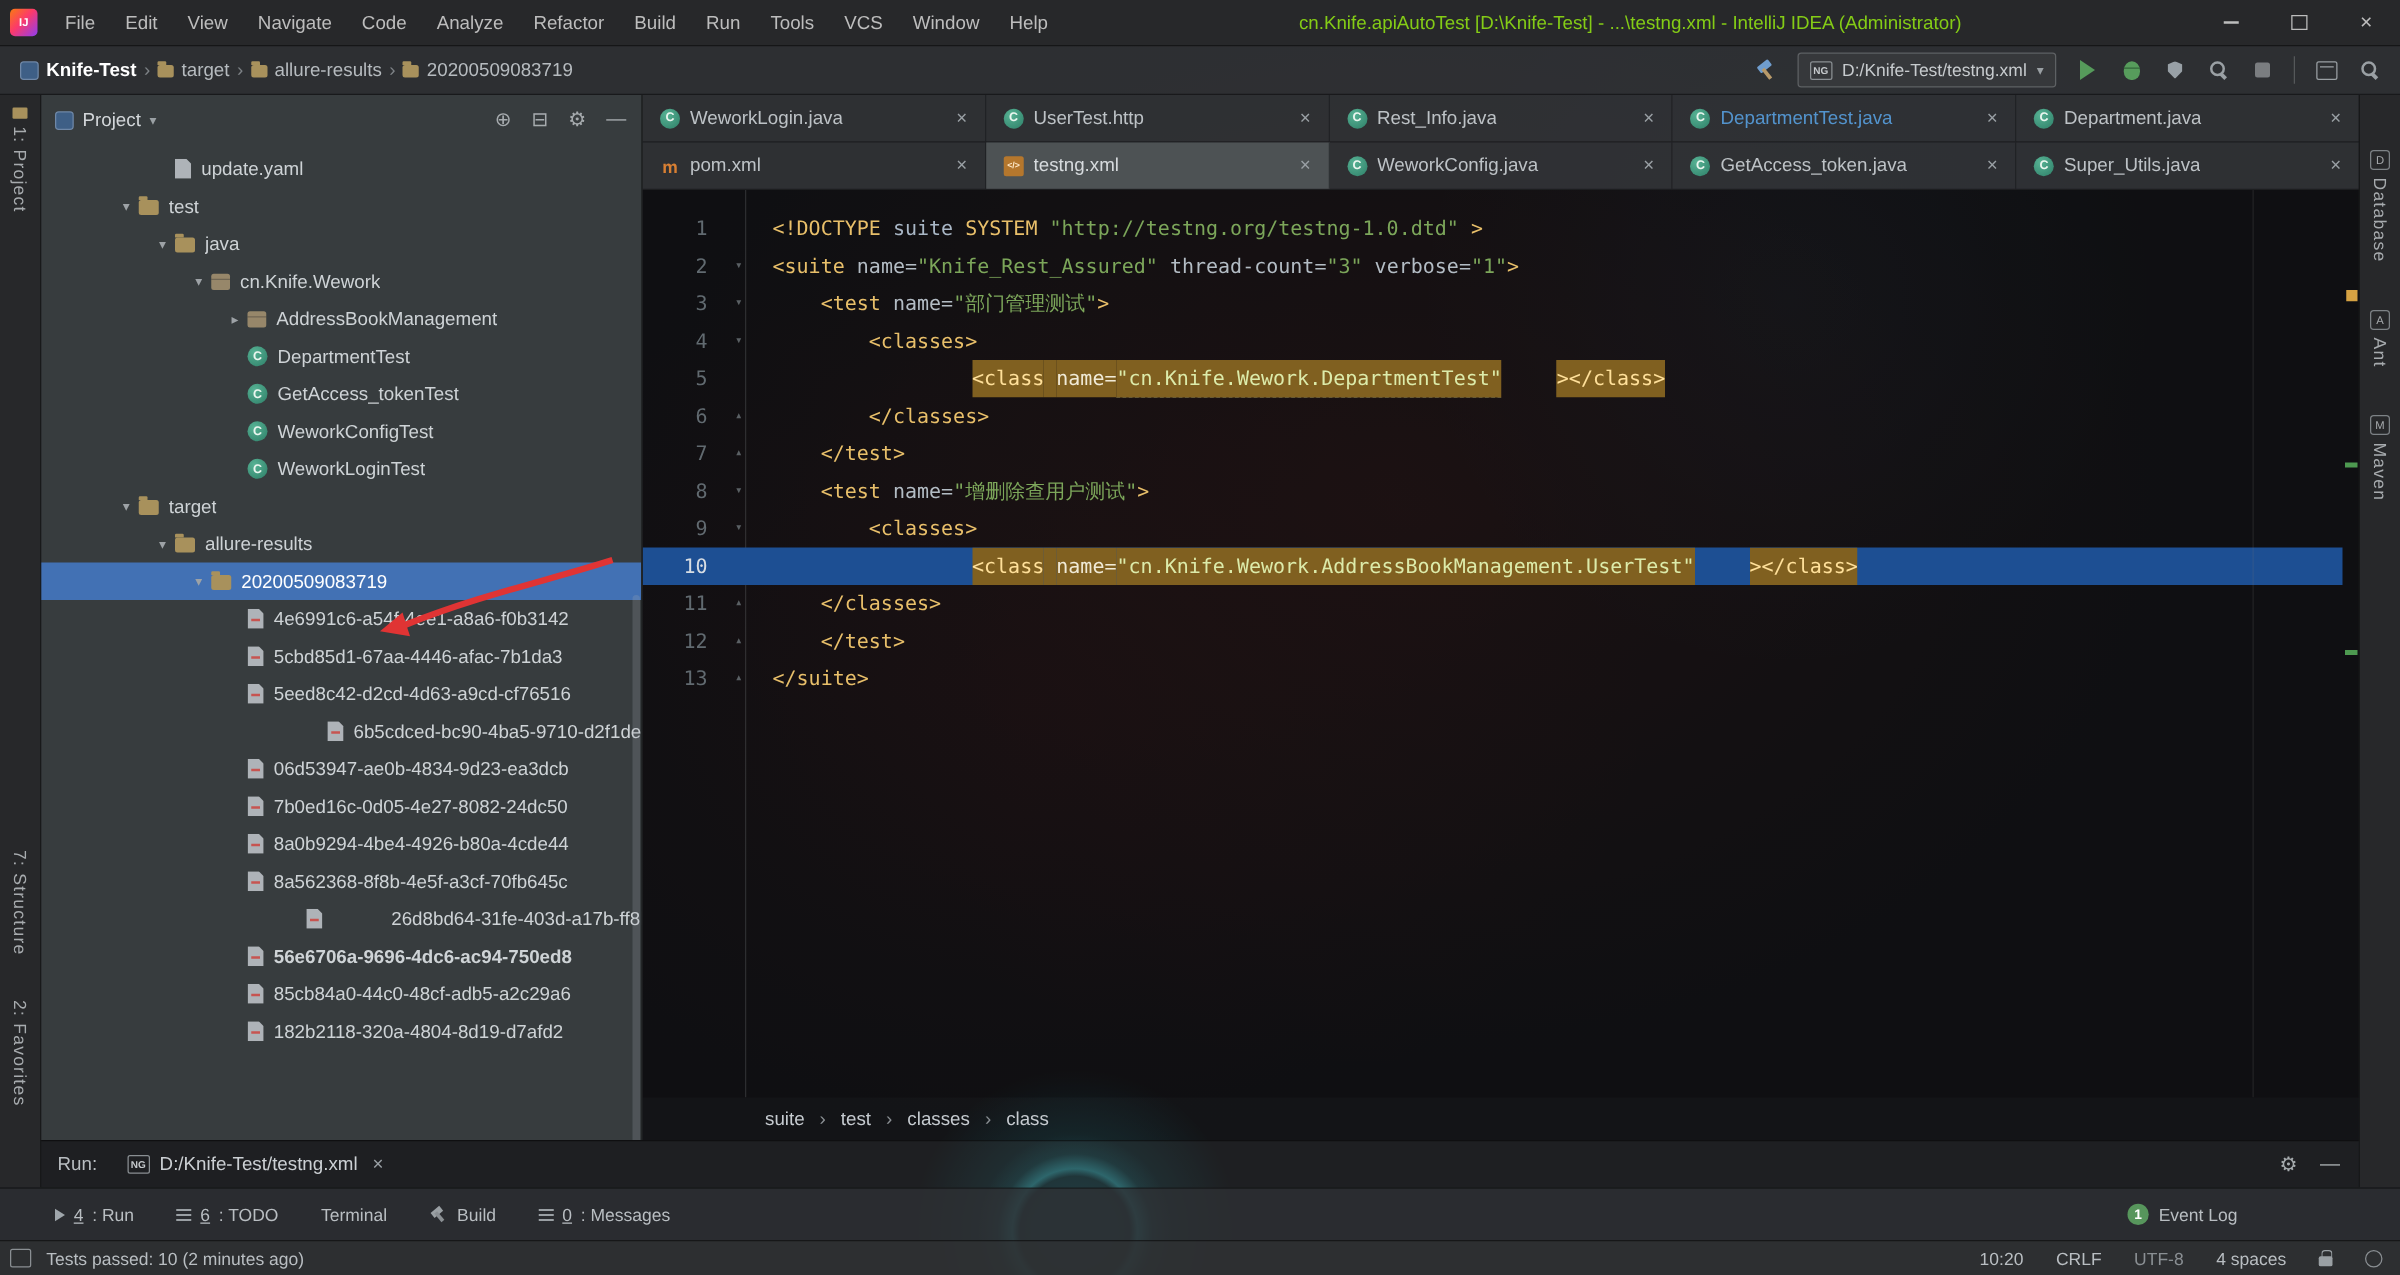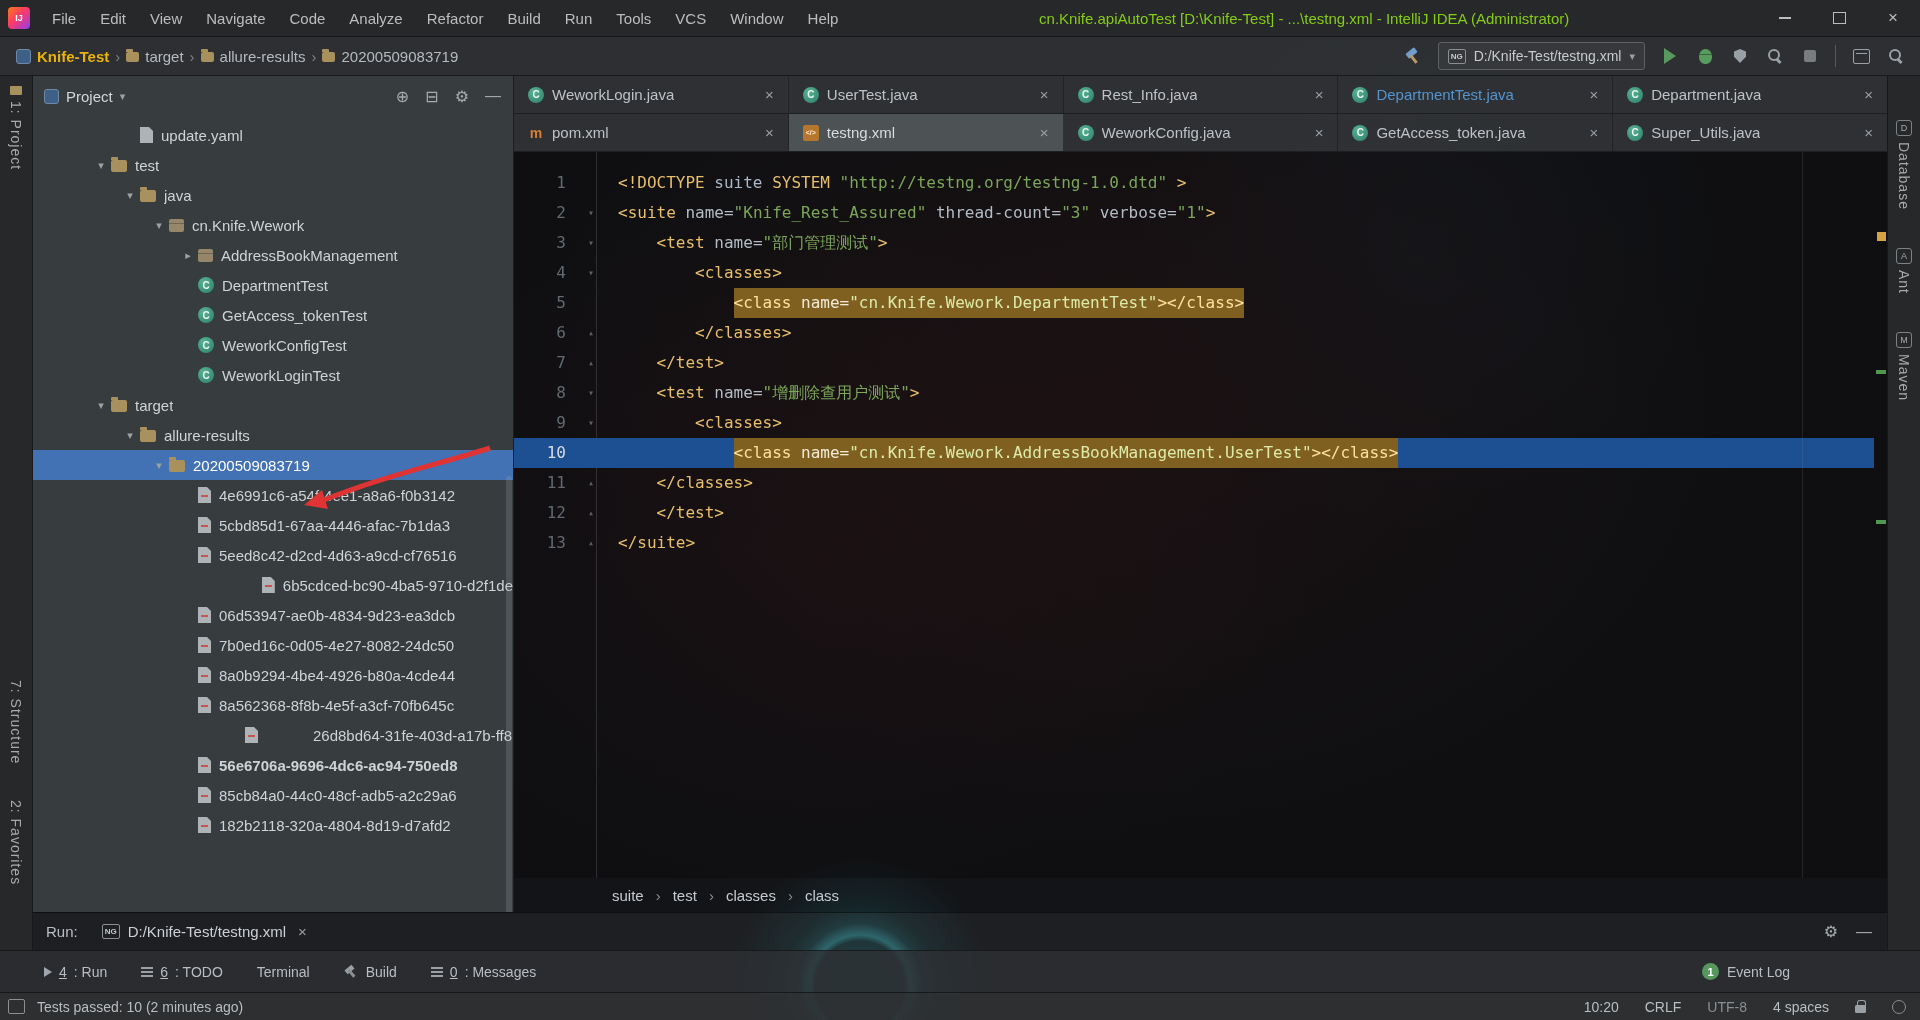--- a/index.html
+++ b/index.html
@@ -23,21 +23,21 @@
   .win-controls{display:flex;flex:0 0 auto;}
   .win-btn{width:54px;height:36px;display:flex;align-items:center;justify-content:center;color:#bdbdbd;font-size:17px;}
   .glyph-min{width:12px;height:0;border-bottom:2px solid #bdbdbd;}
   .glyph-max{width:11px;height:10px;border:1.5px solid #bdbdbd;}
   
   .toolbar{position:absolute;top:37px;left:0;right:0;height:39px;background:rgba(48,50,53,0.92);
     display:flex;align-items:center;border-bottom:1px solid rgba(0,0,0,0.45);box-sizing:border-box;}
   .nav-crumbs{display:flex;align-items:center;gap:6px;padding-left:16px;font-size:15px;}
   .crumb{display:flex;align-items:center;gap:6px;color:#b6bbbf;}
   .crumb-sep{color:#7d8286;font-size:15px;}
-  .crumb-label.root{font-weight:bold;color:#eab308;}
+  .crumb-label.root{font-weight:bold;color:#ffffff;}
   .toolbar-right{margin-left:auto;display:flex;align-items:center;gap:15px;padding-right:14px;}
   .runcfg{display:flex;align-items:center;gap:8px;height:26px;padding:0 9px;border:1px solid #5e6164;border-radius:3px;
     background:rgba(62,64,66,0.55);color:#c7cbce;font-size:14px;}
   .runcfg .caret{color:#9aa0a4;font-size:11px;}
   .tb-sep{width:1px;height:22px;background:#55585a;}
   .tbi{width:20px;height:20px;display:flex;align-items:center;justify-content:center;position:relative;}
   .ic-play-tri{width:0;height:0;border-left:12px solid #569a5b;border-top:8px solid transparent;border-bottom:8px solid transparent;}
   .ic-bug{width:13px;height:15px;border-radius:50% 50% 45% 45%;background:#579c5c;position:relative;}
   .ic-bug::before{content:"";position:absolute;left:0;right:0;top:5px;height:1.5px;background:#33663a;}
   .ic-shield{width:12px;height:14px;background:#98a0a6;clip-path:polygon(50% 0,100% 18%,100% 55%,50% 100%,0 55%,0 18%);}
@@ -109,21 +109,21 @@
   .code-area{position:absolute;left:0;right:14px;top:16px;font-family:"DejaVu Sans Mono",monospace;font-size:16px;}
   .code-line{display:flex;height:30px;line-height:30px;white-space:nowrap;}
   .code-line.current{background:#1d4f93;}
   .ln{width:52px;text-align:right;padding-right:10px;color:#616a70;flex:0 0 auto;}
   .current .ln{color:#d7dde3;}
   .fold{width:30px;text-align:center;color:#5a6064;font-size:10px;flex:0 0 auto;}
   .code-text{white-space:pre;padding-left:12px;overflow:hidden;}
   .tok{display:inline-block;white-space:pre;}
   .tok-tag{color:#e8bf6a;}.tok-attr{color:#b3bcc4;}.tok-str{color:#7ca65a;}.tok-plain{color:#a9b7c6;}
   .tok.hl{background:#806020;}
-  .tok-tag.hl{color:#ffe09a;}.tok-attr.hl{color:#f0ead6;}.tok-plain.hl{color:#f0ead6;}
+  .tok-tag.hl{color:#ffe09a;margin-left:44px;}.tok-attr.hl{color:#f0ead6;}.tok-plain.hl{color:#f0ead6;}
   .tok-str.hl{color:#dcebaa;border-bottom:1px dashed rgba(225,238,170,0.75);}
   .stripe-marks{position:absolute;right:0;top:76px;bottom:34px;width:14px;}
   .mark-top{position:absolute;right:2px;top:4px;width:9px;height:9px;background:#d6a243;}
   .mark-g{position:absolute;right:2px;width:10px;height:4px;background:#4d9950;}
   .ecrumbs{position:absolute;left:0;right:0;bottom:0;height:34px;background:rgba(18,20,22,0.35);
     display:flex;align-items:center;gap:12px;padding-left:98px;font-size:15px;color:#c6cbd0;}
   .ecrumb-sep{color:#8a8f93;}
   
   .run-header{position:absolute;top:912px;left:32px;right:32px;height:38px;background:rgba(42,44,47,0.45);
     border-top:1px solid rgba(0,0,0,0.5);display:flex;align-items:center;box-sizing:border-box;font-size:15px;z-index:4;}
@@ -418,21 +418,21 @@
 
   <div class="editor" data-name="editor-area">
     <div class="tab-row" data-name="tab-row-1">
         <div class="etab" data-name="tab-weworklogin-java">
           <span class="ic ic-class" data-name="class-icon">C</span>
           <span class="tab-label" data-name="tab-label">WeworkLogin.java</span>
           <span class="tab-close" data-name="close-icon">×</span>
         </div>
         <div class="etab" data-name="tab-usertest-java">
           <span class="ic ic-class" data-name="class-icon">C</span>
-          <span class="tab-label" data-name="tab-label">UserTest.java</span>
+          <span class="tab-label" data-name="tab-label">UserTest.http</span>
           <span class="tab-close" data-name="close-icon">×</span>
         </div>
         <div class="etab" data-name="tab-rest-info-java">
           <span class="ic ic-class" data-name="class-icon">C</span>
           <span class="tab-label" data-name="tab-label">Rest_Info.java</span>
           <span class="tab-close" data-name="close-icon">×</span>
         </div>
         <div class="etab modified" data-name="tab-departmenttest-java">
           <span class="ic ic-class" data-name="class-icon">C</span>
           <span class="tab-label" data-name="tab-label">DepartmentTest.java</span>

